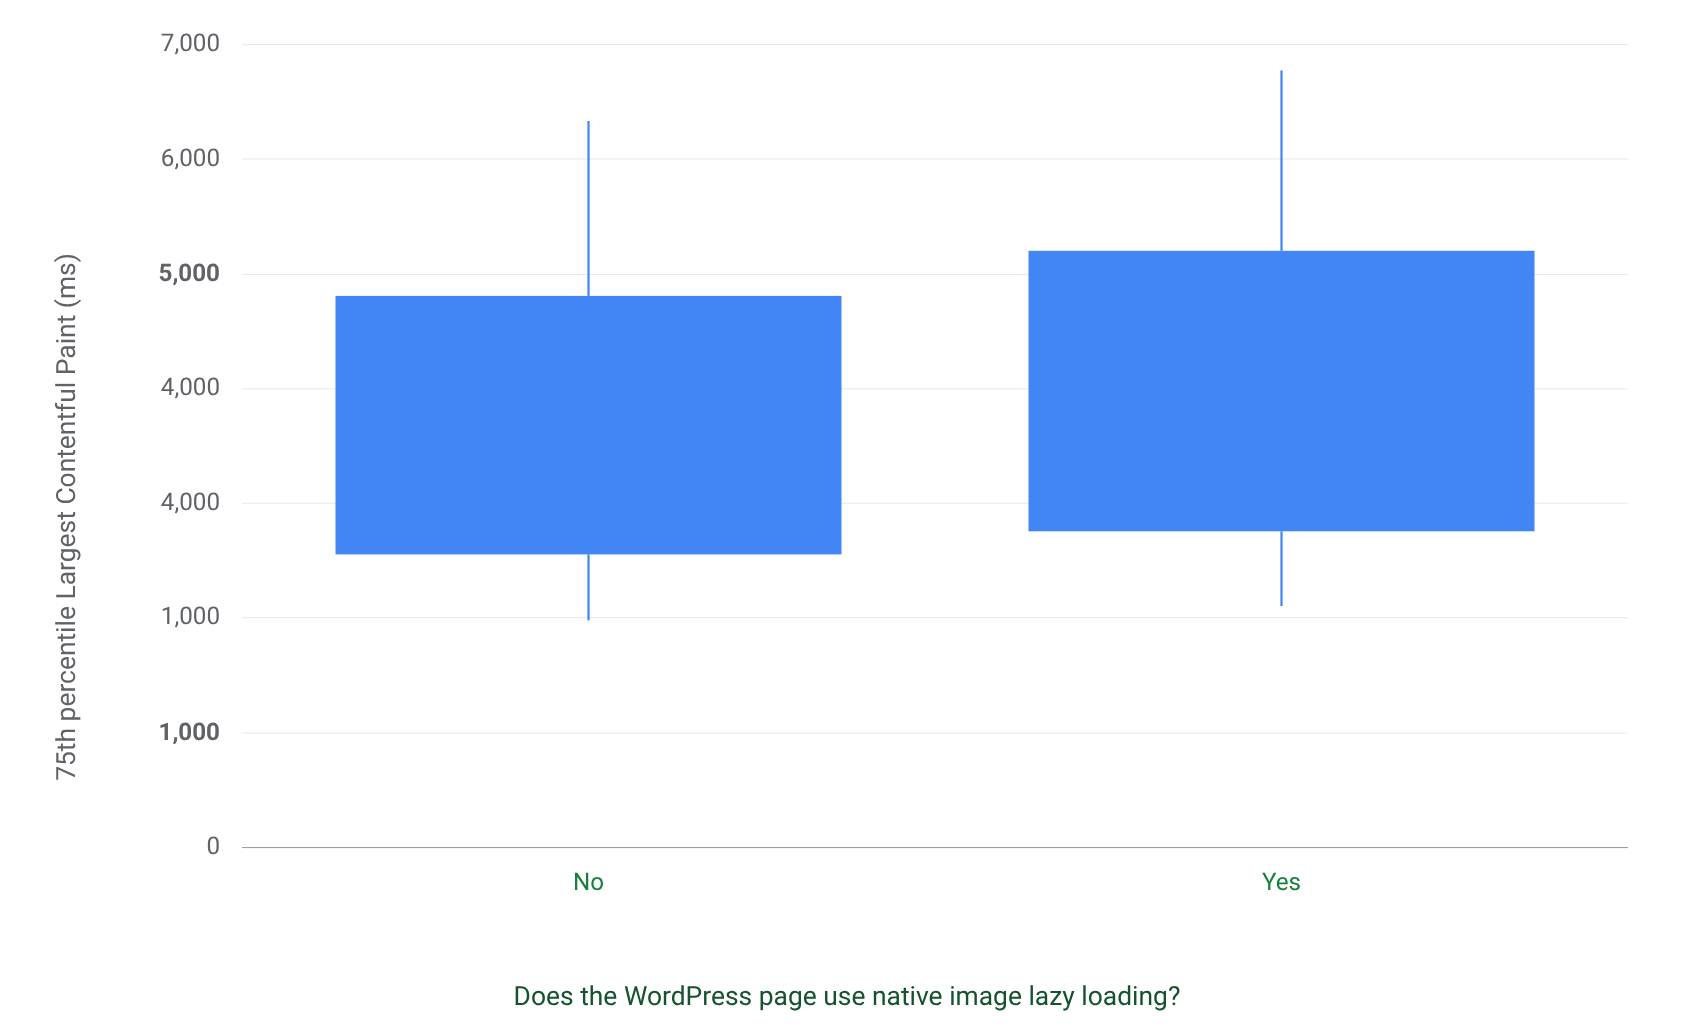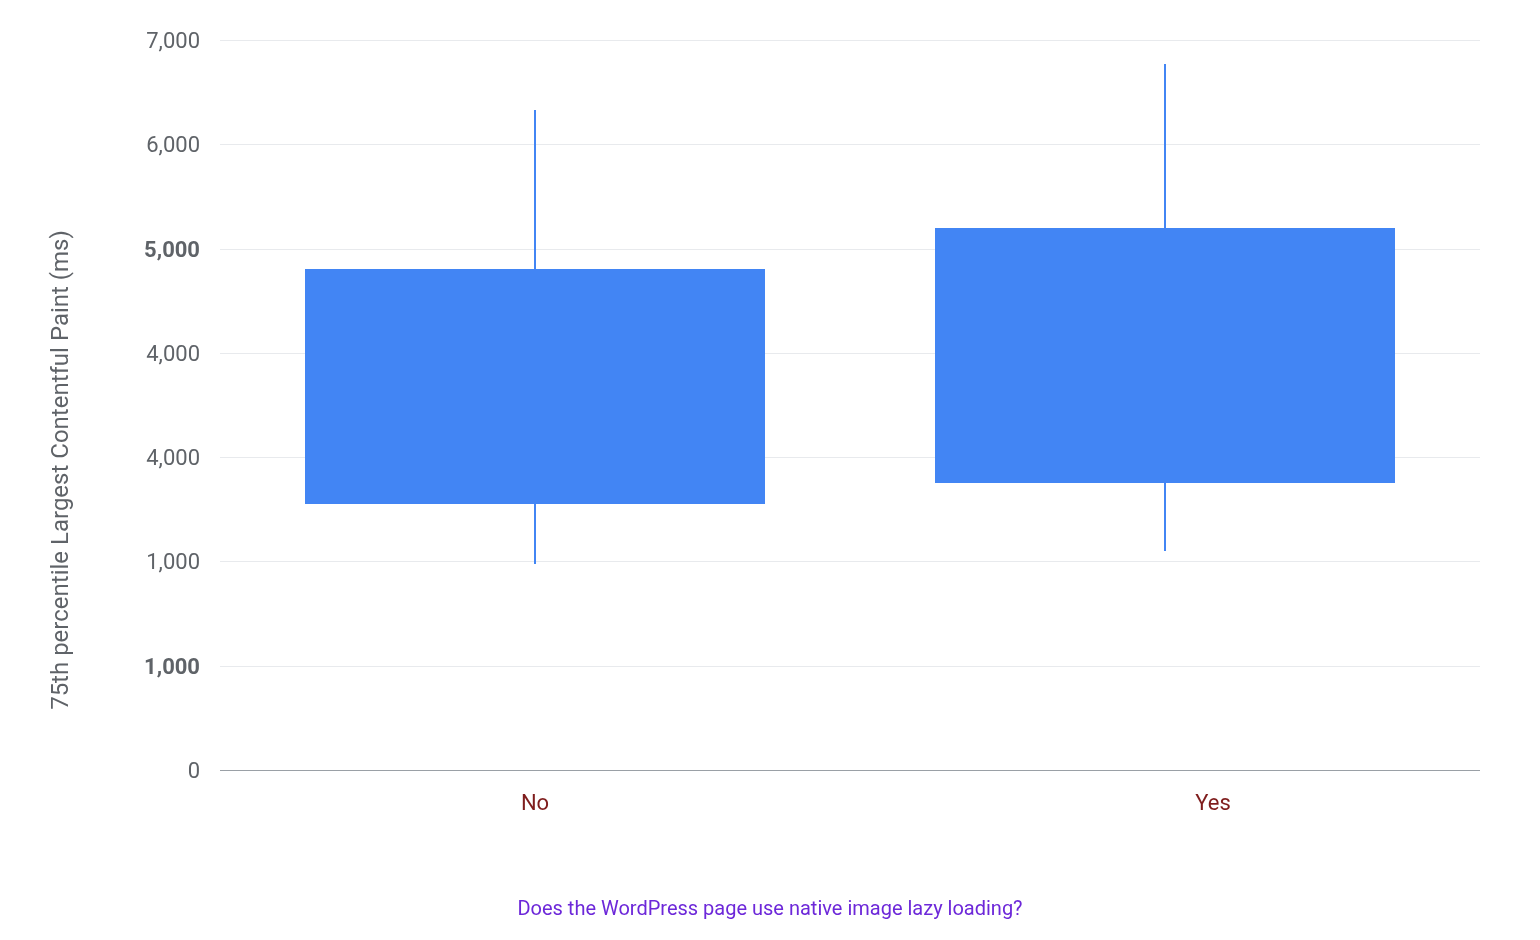--- a/index.html
+++ b/index.html
@@ -29,22 +29,22 @@
       transform-origin: center;
       font-size: 24px;
       color: #5f6368;
       white-space: nowrap;
     }
     .x-axis-label {
       position: absolute;
       left: 50%;
       bottom: 0;
       transform: translateX(-50%);
-      font-size: 20px;
-      color: #6d28d9;
+      font-size: 24px;
+      color: #14532d;
     }
     .plot-area {
       position: absolute;
       left: 160px;
       top: 20px;
       width: 1260px;
       height: 730px;
     }
     .gridlines {
       position: absolute;
@@ -73,21 +73,21 @@
       transform: translateY(-50%);
       font-size: 22px;
       color: #5f6368;
       text-align: left;
     }
     .x-tick-label {
       position: absolute;
       top: calc(100% + 20px);
       transform: translateX(-50%);
       font-size: 22px;
-      color: #7f1d1d;
+      color: #15803d;
     }
     .box-plot {
       position: absolute;
     }
     .box-rect {
       position: absolute;
       background: #4285f4;
     }
     .whisker-line {
       position: absolute;
@@ -124,20 +124,20 @@
       <div class="y-tick-label" style="top: 312.857px; margin-left: 32px;">4,000</div>
       <div class="y-tick-label" style="top: 208.571px; font-weight: bold;">5,000</div>
       <div class="y-tick-label" style="top: 104.286px;">6,000</div>
       <div class="y-tick-label" style="top: 0px;">7,000</div>
       <div class="x-tick-label" style="left: 315px;">No</div>
       <div class="box-plot" style="left: 85px; width: 460px; top: 0px; height: 730px;">
         <div class="whisker-line" style="top: 69.8714px; height: 159.557px;"></div>
         <div class="whisker-line" style="top: 464.071px; height: 59.4429px;"></div>
         <div class="box-rect" style="left: 0px; width: 460px; top: 229.429px; height: 234.643px;"></div>
       </div>
-      <div class="x-tick-label" style="left: 993px;">Yes</div>
+      <div class="x-tick-label" style="left: 945px;">Yes</div>
       <div class="box-plot" style="left: 715px; width: 460px; top: 0px; height: 730px;">
         <div class="whisker-line" style="top: 23.9857px; height: 163.729px;"></div>
         <div class="whisker-line" style="top: 443.214px; height: 67.7857px;"></div>
         <div class="box-rect" style="left: 0px; width: 460px; top: 187.714px; height: 255.5px;"></div>
       </div>
     </div>
 </div>
 
 </body></html>

